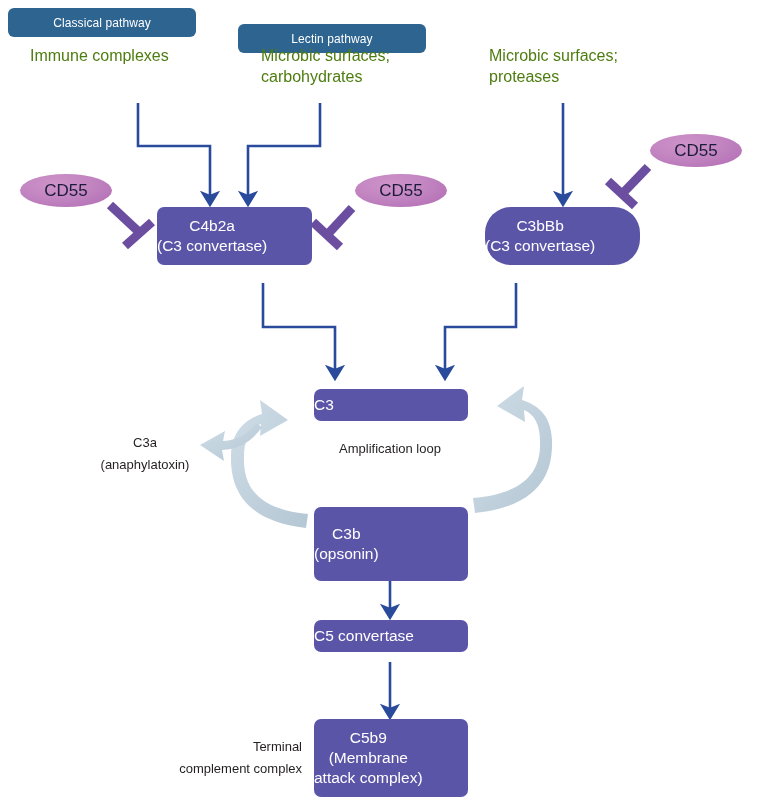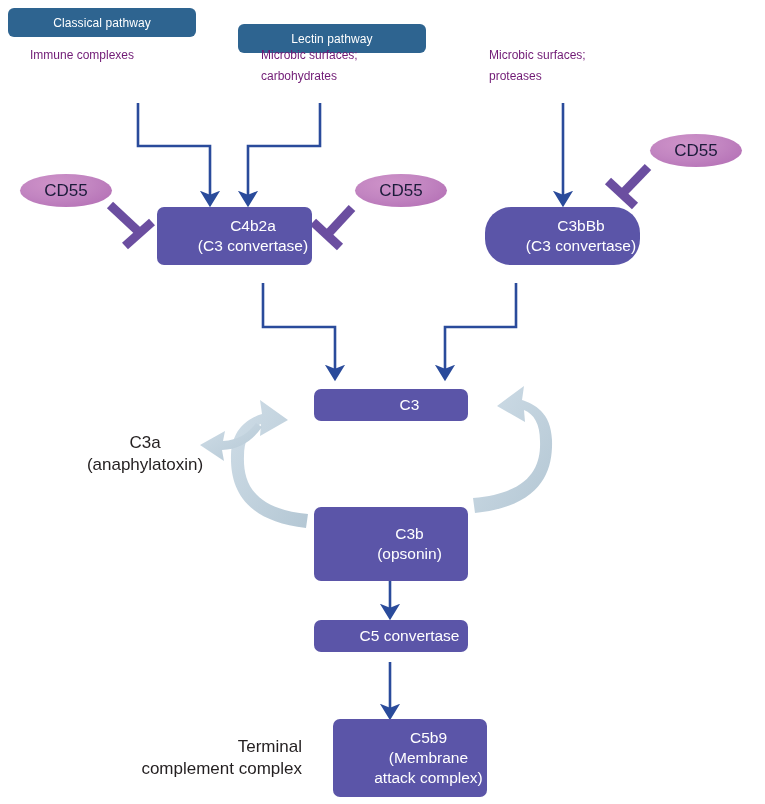--- a/index.html
+++ b/index.html
@@ -38,58 +38,57 @@
     font-size: 12px;
     display: flex;
     align-items: center;
     justify-content: center;
     letter-spacing: 0.1px;
     white-space: nowrap;
   }
   
   .trigger {
     position: absolute;
-    font-size: 12px;
+    font-size: 16px;
     line-height: 21px;
-    color: #701a75;
+    color: #4d7c0f;
     white-space: pre-line;
   }
   
   .pbox {
     position: absolute;
     background: #5b55a8;
     border-radius: 7px;
     color: #ffffff;
     font-size: 15.5px;
     line-height: 20px;
     display: flex;
     align-items: center;
-    justify-content: center;
+    justify-content: flex-start;
     text-align: center;
     white-space: pre-line;
     box-sizing: border-box;
-    padding-left: 37px;
   }
   
   .cd55 {
     position: absolute;
     width: 92px;
     height: 33px;
     border-radius: 50%;
     background: radial-gradient(ellipse at 38% 30%, #cf93c9 0%, #c285c1 45%, #b06ab2 100%);
     color: #1b1b3a;
     font-size: 17px;
     display: flex;
     align-items: center;
     justify-content: center;
   }
   
   .plabel {
     position: absolute;
-    font-size: 17px;
+    font-size: 13px;
     line-height: 22px;
     color: #231f20;
     white-space: pre-line;
   }
   .center-txt { text-align: center; }
   .right-txt  { text-align: right; }
 </style>
 </head>
 <body>
 
@@ -195,34 +194,35 @@
   </div>
   <div class="pbox" style="left:485px; top:207px; width:155px; height:58px;border-radius:26px;">
     <span>C3bBb
 (C3 convertase)</span>
   </div>
 
   <div class="pbox" style="left:314px; top:389px; width:154px; height:32px;">
     <span>C3</span>
   </div>
 
+  <div class="plabel center-txt" style="left:290px; top:438px; width:200px;">Amplification loop</div>
 
   <div class="pbox" style="left:314px; top:507px; width:154px; height:74px;">
     <span>C3b
 (opsonin)</span>
   </div>
 
   <div class="plabel center-txt" style="left:60px; top:432px; width:170px;">C3a
 (anaphylatoxin)</div>
 
   <div class="pbox" style="left:314px; top:620px; width:154px; height:32px;">
     <span>C5 convertase</span>
   </div>
 
-  <div class="pbox" style="left:314px; top:719px; width:154px; height:78px;margin-left:19px;">
+  <div class="pbox" style="left:314px; top:719px; width:154px; height:78px;">
     <span>C5b9
 (Membrane
 attack complex)</span>
   </div>
 
   <div class="plabel right-txt" style="left:90px; top:736px; width:212px;">Terminal
 complement complex</div>
 
 </div>
 

